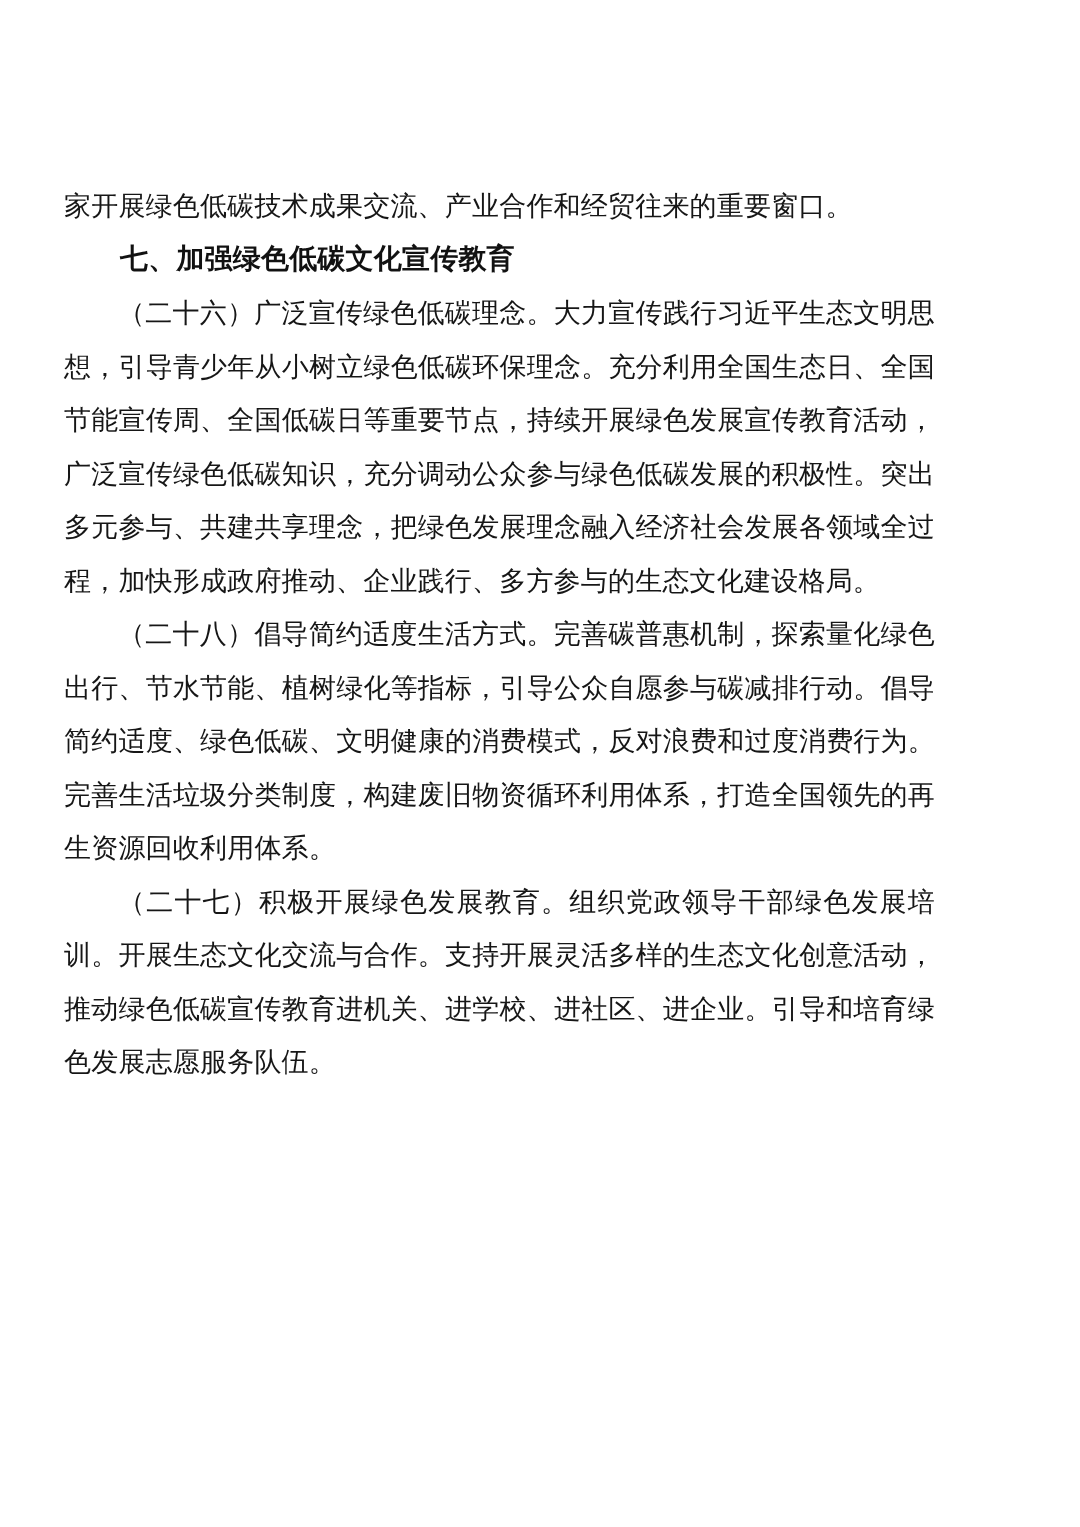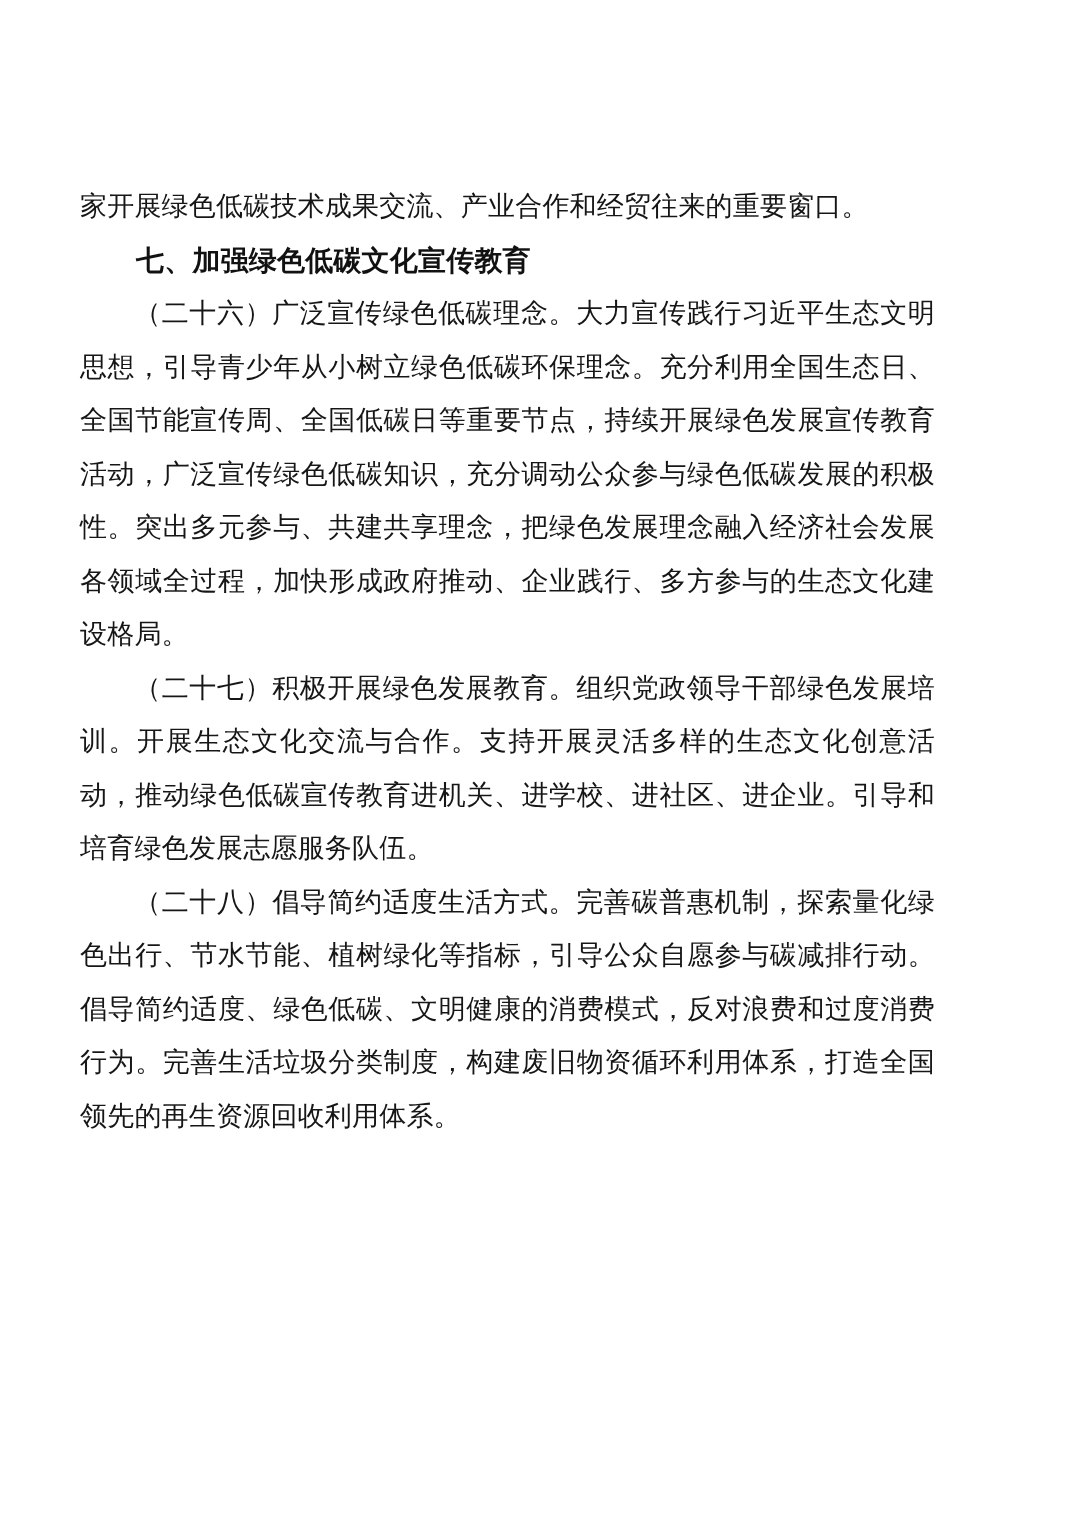--- a/index.html
+++ b/index.html
@@ -11,59 +11,59 @@
     width: 1080px;
     height: 1527px;
     overflow: hidden;
     font-family: "Liberation Serif", "DejaVu Serif", serif;
     color: #161616;
   }
   .page {
     box-sizing: border-box;
     width: 1080px;
     height: 1164px;
-    padding: 180px 145px 0 80px;
+    padding: 180px 145px 0 64px;
     background: #ffffff;
   }
   .para {
     margin: 0;
     font-size: 27px;
     line-height: 53.5px;
     text-align: justify;
     text-justify: inter-ideograph;
     text-indent: 2em;
     letter-spacing: 0.2px;
     font-weight: 400;
   }
   .para.no-indent {
     text-indent: 0;
   }
   .para .lead {
     font-weight: 400;
   }
   .heading {
     margin: 0;
-    font-family: Liberation Sans, sans-serif;
+    font-family: Liberation Mono, monospace;
     font-size: 28px;
     line-height: 53.5px;
     font-weight: 700;
     text-indent: 2em;
     letter-spacing: 0.2px;
     color: #111111;
   }
 </style>
 </head>
 <body>
 
 <div class="page">
 
   <p class="para no-indent"><span>家开展绿色低碳技术成果交流、产业合作和经贸往来的重要窗口。</span></p>
 
   <h2 class="heading"><span>七、加强绿色低碳文化宣传教育</span></h2>
 
   <p class="para"><span class="lead">（二十六）广泛宣传绿色低碳理念。</span><span>大力宣传践行习近平生态文明思想，引导青少年从小树立绿色低碳环保理念。充分利用全国生态日、全国节能宣传周、全国低碳日等重要节点，持续开展绿色发展宣传教育活动，广泛宣传绿色低碳知识，充分调动公众参与绿色低碳发展的积极性。突出多元参与、共建共享理念，把绿色发展理念融入经济社会发展各领域全过程，加快形成政府推动、企业践行、多方参与的生态文化建设格局。</span></p>
 
+  <p class="para"><span class="lead">（二十八）倡导简约适度生活方式。</span><span>完善碳普惠机制，探索量化绿色出行、节水节能、植树绿化等指标，引导公众自愿参与碳减排行动。倡导简约适度、绿色低碳、文明健康的消费模式，反对浪费和过度消费行为。完善生活垃圾分类制度，构建废旧物资循环利用体系，打造全国领先的再生资源回收利用体系。</span></p>
+
   <p class="para"><span class="lead">（二十七）积极开展绿色发展教育。</span><span>组织党政领导干部绿色发展培训。开展生态文化交流与合作。支持开展灵活多样的生态文化创意活动，推动绿色低碳宣传教育进机关、进学校、进社区、进企业。引导和培育绿色发展志愿服务队伍。</span></p>
-
-  <p class="para"><span class="lead">（二十八）倡导简约适度生活方式。</span><span>完善碳普惠机制，探索量化绿色出行、节水节能、植树绿化等指标，引导公众自愿参与碳减排行动。倡导简约适度、绿色低碳、文明健康的消费模式，反对浪费和过度消费行为。完善生活垃圾分类制度，构建废旧物资循环利用体系，打造全国领先的再生资源回收利用体系。</span></p>
 
 
 </div>
 
 </body></html>

